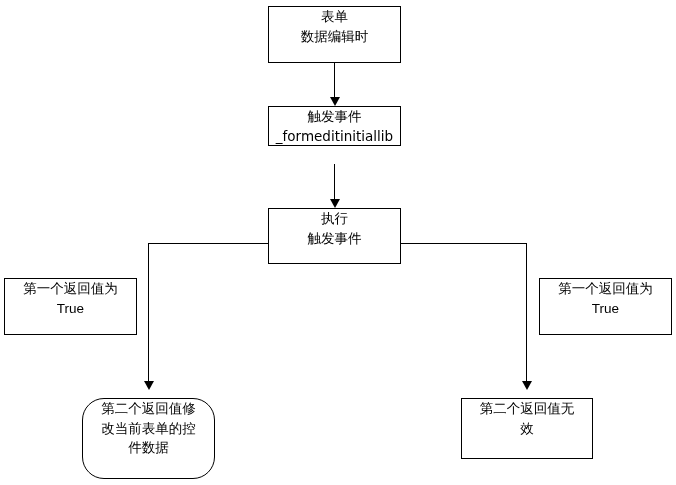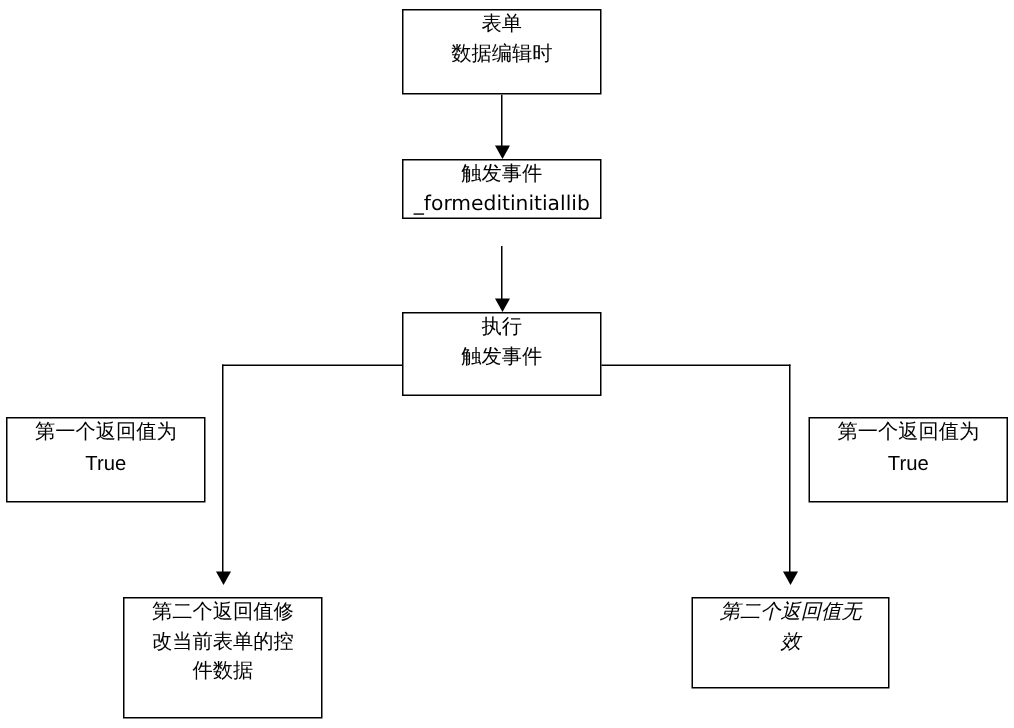--- a/index.html
+++ b/index.html
@@ -35,22 +35,22 @@
   }
   
   .serif {
     font-family: Liberation Sans, sans-serif;
   }
   .node-top    { left: 268px; top: 6px;   width: 133px; height: 57px; }
   .node-event  { left: 268px; top: 106px; width: 133px; height: 40px; }
   .node-exec   { left: 268px; top: 208px; width: 133px; height: 56px; }
   .node-true   { left: 4px;   top: 278px; width: 133px; height: 57px; }
   .node-false  { left: 539px; top: 278px; width: 133px; height: 57px; }
-  .node-modify { left: 82px;  top: 398px; width: 133px; height: 81px; }
-  .node-invalid{ left: 461px; top: 398px; width: 132px; height: 61px; font-style: italic; }
+  .node-modify { left: 82px;  top: 398px; width: 133px; height: 81px; border-radius: 22px; }
+  .node-invalid{ left: 461px; top: 398px; width: 132px; height: 61px; }
 
   .node-top .txt,
   .node-event .txt,
   .node-exec .txt { padding-bottom: 2px; }
 
   
   .vline, .hline {
     position: absolute;
     background: #000000;
     z-index: 1;

